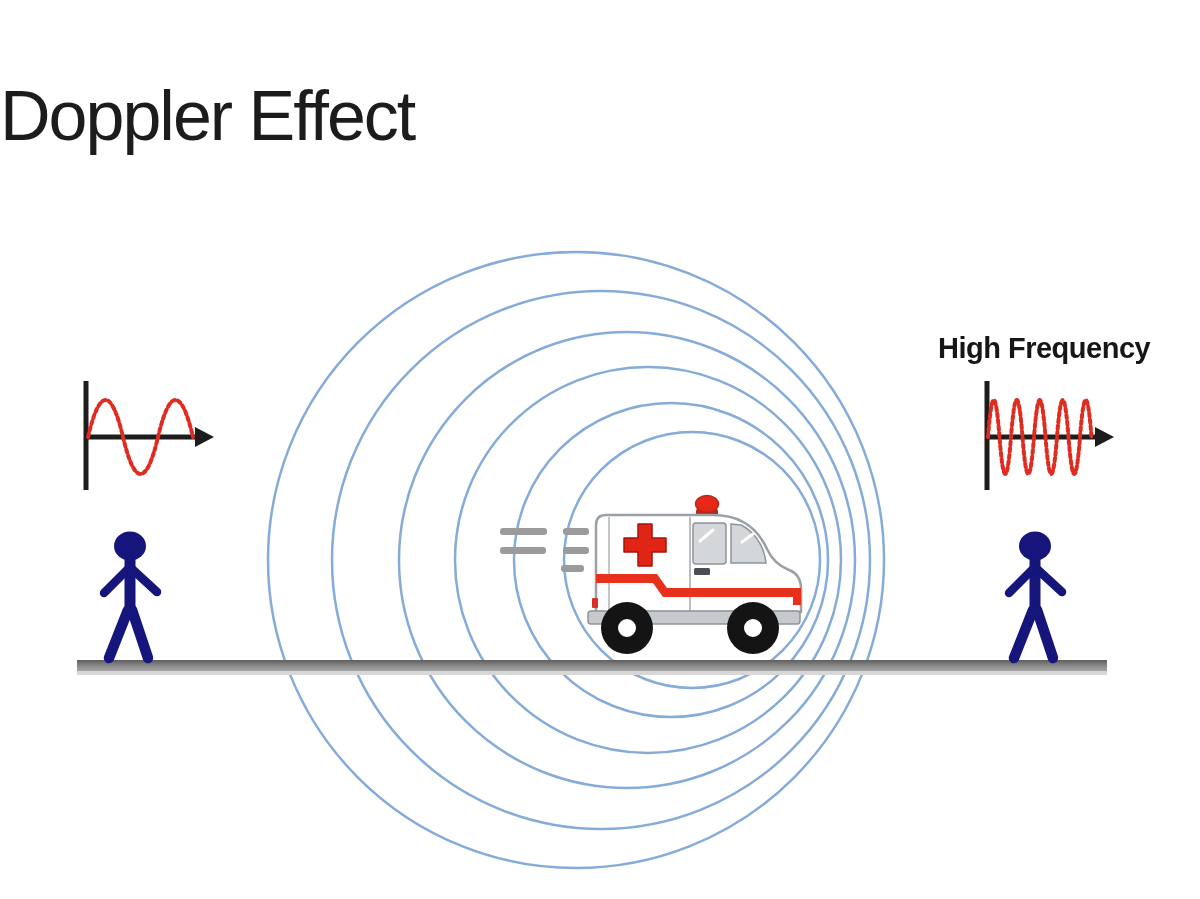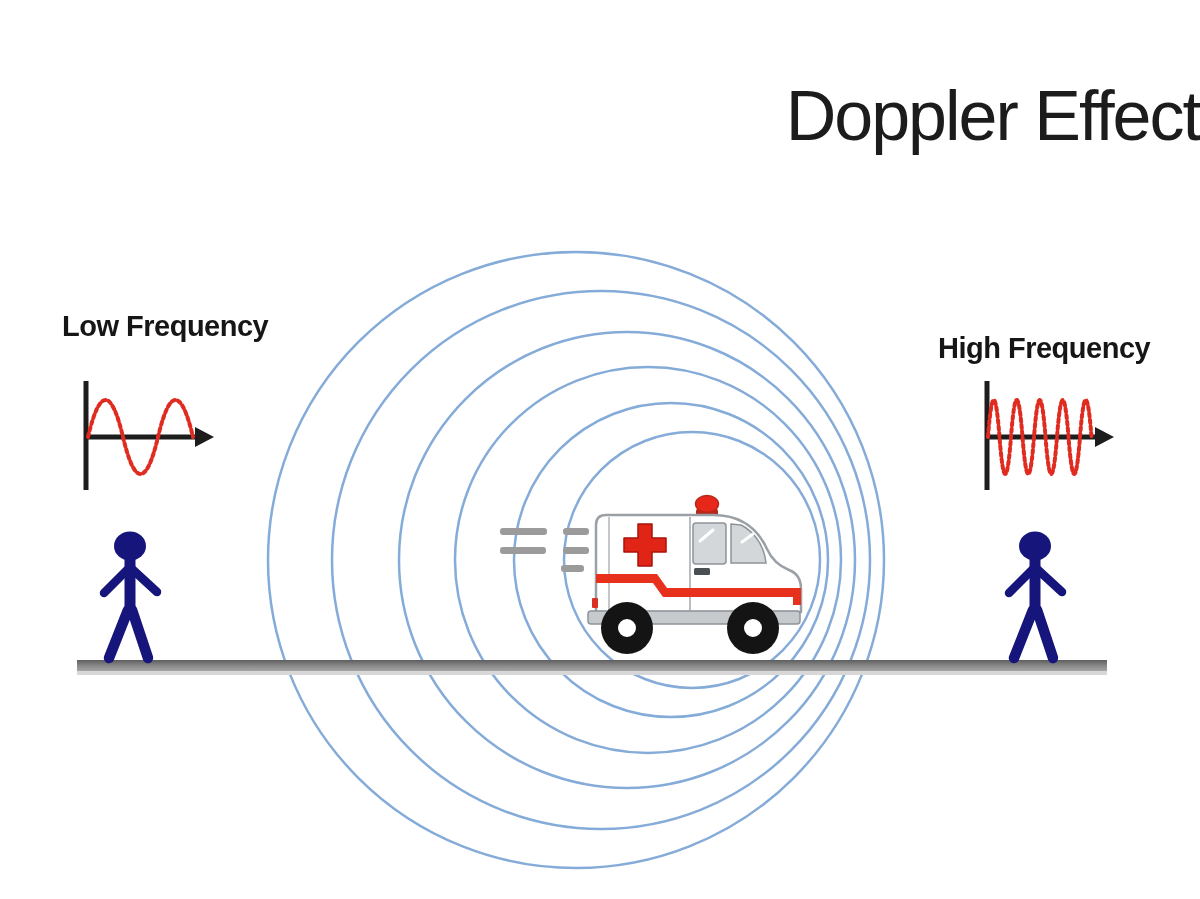--- a/index.html
+++ b/index.html
@@ -6,21 +6,21 @@
   #canvas{
     position:relative;
     width:1200px;height:899px;
     background:#ffffff;
     overflow:hidden;
     font-family:"Liberation Sans", sans-serif;
   }
   .title{
     position:absolute;
     top:78px;left:0;width:1200px;
-    text-align:right;
+    text-align:left;
     font-size:70px;
     font-weight:400;
     letter-spacing:-2px;
     color:#1c1c1c;
     line-height:1.1;
   }
   .freq-label{
     position:absolute;
     top:310px;
     font-size:29px;
@@ -33,21 +33,20 @@
   .freq-label.high{left:938px;margin-top:22px;}
   svg.scene{position:absolute;left:0;top:0;}
 </style>
 </head>
 <body>
 
 <div id="canvas">
 
   <div class="title">Doppler Effect</div>
 
-  <div class="freq-label low">Low Frequency</div>
   <div class="freq-label high">High Frequency</div>
 
   <svg class="scene" width="1200" height="899" viewBox="0 0 1200 899">
 
     <defs>
       <linearGradient id="roadGrad" x1="0" y1="0" x2="0" y2="1">
         <stop offset="0" stop-color="#5e5e5e"></stop>
         <stop offset="0.55" stop-color="#8b8b8b"></stop>
         <stop offset="1" stop-color="#a5a5a5"></stop>
       </linearGradient>

